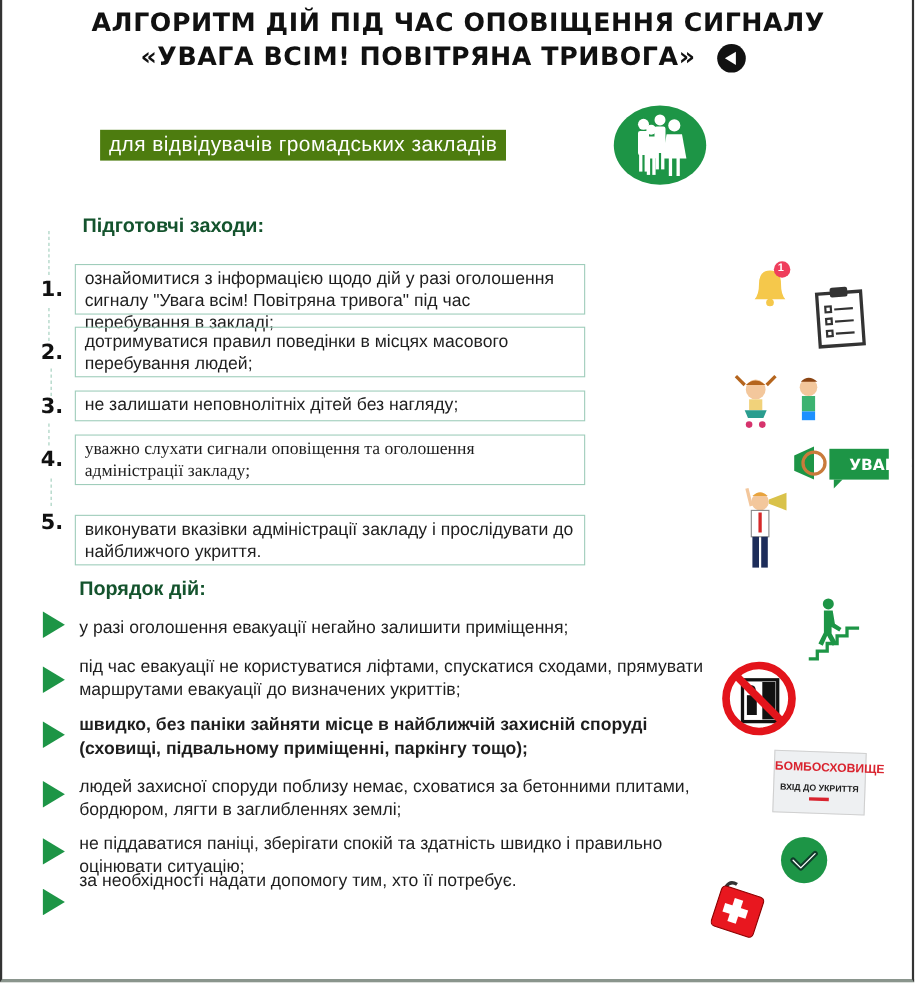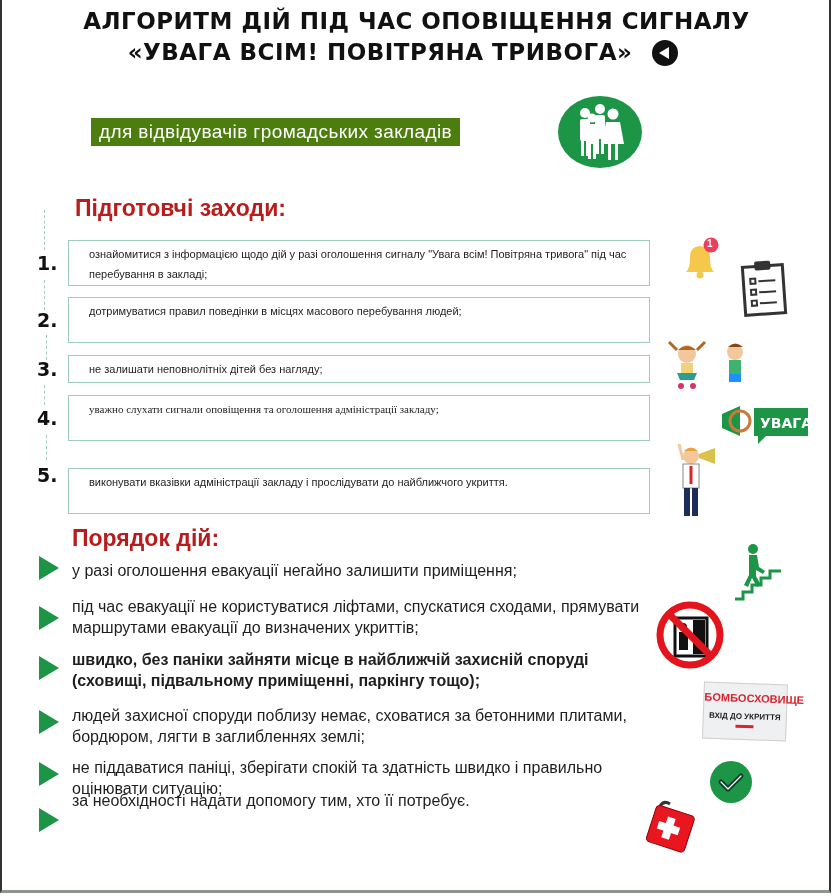--- a/index.html
+++ b/index.html
@@ -5,25 +5,25 @@
   html,body{margin:0;padding:0;background:#fff;}
   body{width:833px;height:896px;position:relative;overflow:hidden;font-family:"Liberation Sans",sans-serif;color:#1e1e1e;}
   .frame{position:absolute;left:0;top:0;width:831px;height:893px;border-left:2px solid #333;border-right:2px solid #333;border-bottom:3px solid #8a958d;box-sizing:border-box;}
   .title{position:absolute;left:0;width:833px;text-align:center;font-family:"DejaVu Sans",sans-serif;font-weight:bold;font-size:23px;letter-spacing:0.5px;color:#111;}
   .title.l1{top:8px;}
   .title.l2{top:39px;left:80px;width:600px;}
   .megaphone{position:absolute;left:652px;top:40px;width:26px;height:26px;border-radius:50%;background:#111;}
   .megaphone:after{content:"";position:absolute;left:7px;top:7px;width:0;height:0;border-top:6px solid transparent;border-bottom:6px solid transparent;border-right:10px solid #fff;}
   .banner{position:absolute;left:67px;top:118px;height:28px;padding:0 8px;background:#4d7c0f;color:#fff;font-size:19px;line-height:28px;letter-spacing:0.4px;margin-left:24px;}
   .people{position:absolute;left:558px;top:96px;width:84px;height:72px;border-radius:50%;background:#1d9546;}
-  .section-title{position:absolute;font-weight:bold;font-size:23px;color:#b91c1c;}
+  .section-title{position:absolute;font-weight:bold;font-size:18px;color:#14532d;}
   .prep-title{left:75px;top:195px;}
   .order-title{left:72px;top:525px;}
   .item-num{position:absolute;left:37px;font-family:"DejaVu Sans",sans-serif;font-weight:bold;font-size:19px;color:#111;}
-  .item-box{position:absolute;left:68px;width:582px;border:1.5px solid #9fcdbb;box-sizing:border-box;padding:3px 20px;font-size:11px;line-height:20px;color:#1e1e1e;}
+  .item-box{position:absolute;left:68px;width:464px;border:1.5px solid #9fcdbb;box-sizing:border-box;padding:3px 8px;font-size:16px;line-height:20px;color:#1e1e1e;}
   .dash{position:absolute;border-left:1.5px dashed #9fcdbb;width:0;}
   .bullet{position:absolute;left:39px;width:0;height:0;border-top:12px solid transparent;border-bottom:12px solid transparent;border-left:20px solid #1d9546;}
   .order-text{position:absolute;left:72px;width:580px;font-size:16px;line-height:21px;color:#1e1e1e;}
   .ill{position:absolute;}
 </style>
 </head>
 <body>
 
 <div class="frame"></div>
 
@@ -139,21 +139,21 @@
   </svg>
 </div>
 
 <div class="ill" style="left:720px;top:398px;">
   <svg width="90" height="50" viewBox="0 0 90 50">
     <path d="M2 16 L20 8 L20 38 L2 30 Z" fill="#1d9546"></path>
     <circle cx="20" cy="23" r="10" fill="none" stroke="#c97b3b" stroke-width="3"></circle>
     <rect x="34" y="10" width="54" height="28" fill="#1d9546"></rect>
     <polygon points="38,38 46,38 38,46" fill="#1d9546"></polygon>
   </svg>
-  <span style="position:absolute;left:40px;top:17px;color:#fff;font-weight:bold;font-size:14px;font-family:'DejaVu Sans',sans-serif;">УВАГА!</span>
+  <span style="position:absolute;left:52px;top:17px;color:#fff;font-weight:bold;font-size:14px;font-family:'DejaVu Sans',sans-serif;">УВАГА!</span>
 </div>
 
 <div class="ill" style="left:675px;top:440px;">
   <svg width="50" height="82" viewBox="0 0 50 82">
     <circle cx="16" cy="16" r="8" fill="#f3c79c"></circle>
       <path d="M9 11 Q16 4 23 11" fill="#e8a33d"></path>
     <path d="M24 14 L40 8 L40 24 L24 18 Z" fill="#d9c24a"></path>
     <line x1="8" y1="20" x2="4" y2="4" stroke="#f3c79c" stroke-width="3"></line>
     <rect x="8" y="24" width="16" height="24" fill="#fff" stroke="#888"></rect>
       <line x1="16" y1="26" x2="16" y2="44" stroke="#d62828" stroke-width="3"></line>

